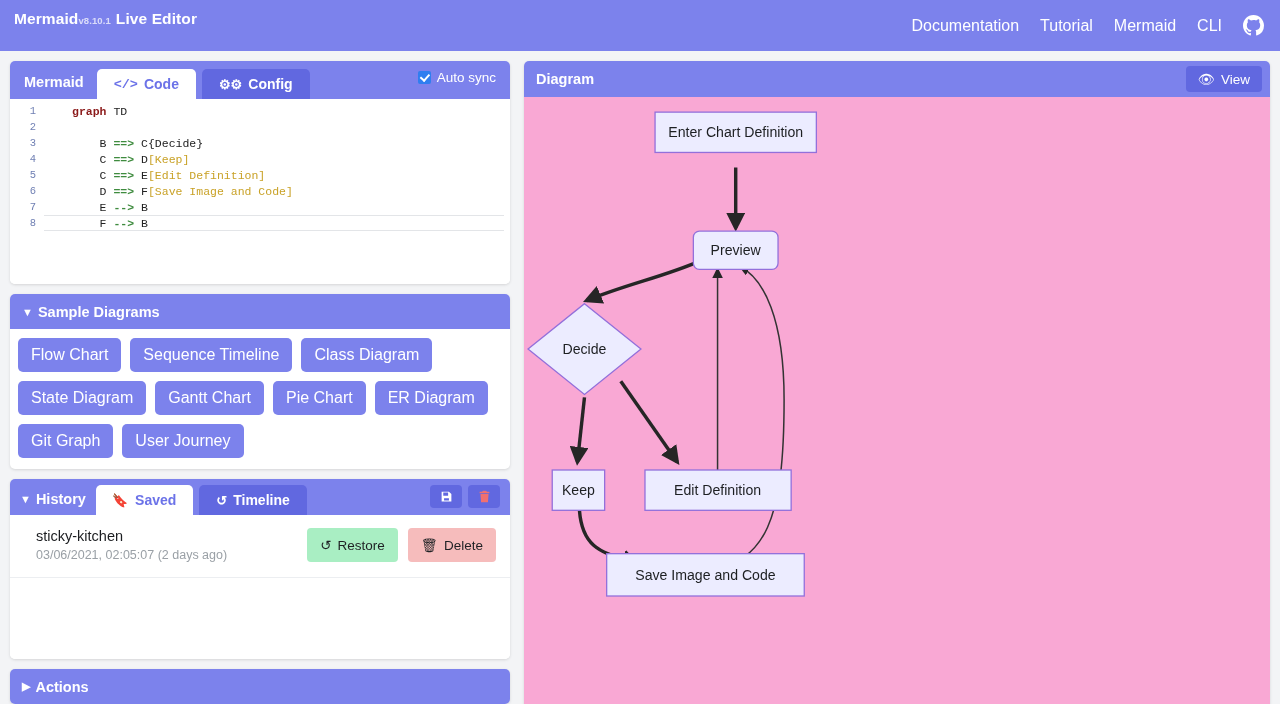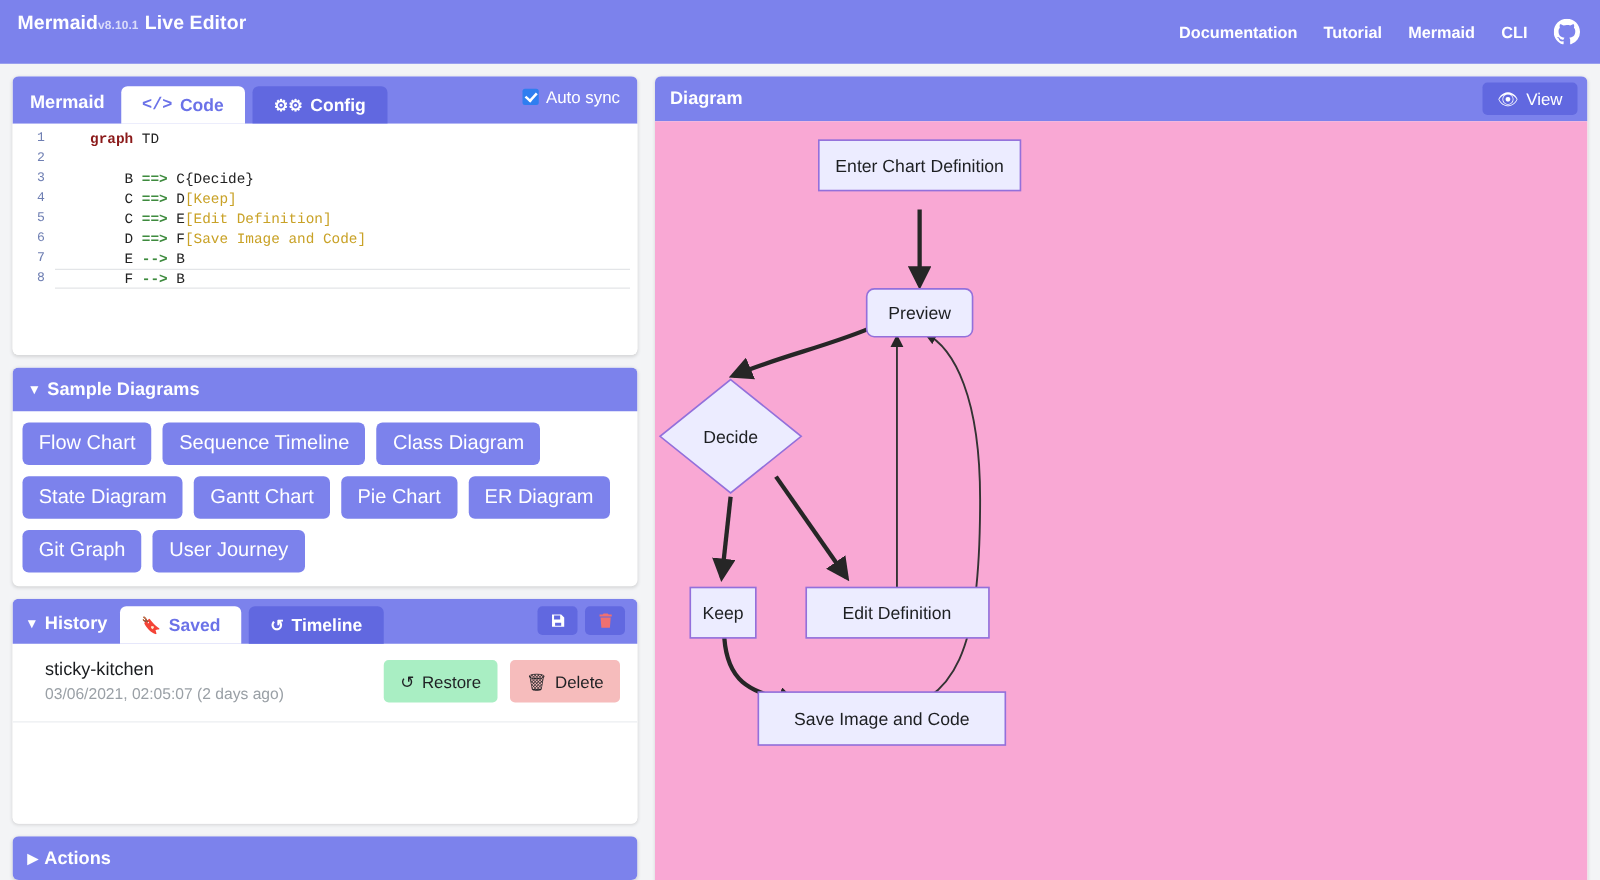--- a/index.html
+++ b/index.html
@@ -17,21 +17,21 @@
     background: #7c82ec;
     display: flex;
     align-items: center;
     justify-content: space-between;
     padding: 0 16px 0 14px;
     color: #ffffff;
   }
   .brand { display: flex; align-items: baseline; font-size: 15.5px; font-weight: bold; letter-spacing: .1px; }
   .brand .ver { font-size: 9.5px; font-weight: bold; opacity: .72; margin: 0 5px 16px 0; }
   .navlinks { display: flex; align-items: center; gap: 21px; }
-  .navlinks a { color: #fff; text-decoration: none; font-size: 13px; font-weight: bold; }
+  .navlinks a { color: #fff; text-decoration: none; font-size: 16px; font-weight: normal; }
   .gh { width: 21px; height: 21px; display: block; }
 
   
   .workspace {
     display: flex;
     gap: 14px;
     padding: 10px 10px 0 10px;
     height: 653px;
   }
   .col-left { width: 500px; display: flex; flex-direction: column; gap: 10px; }

